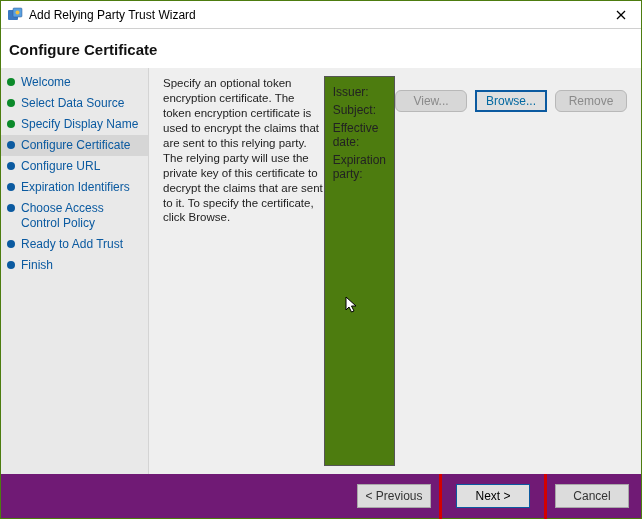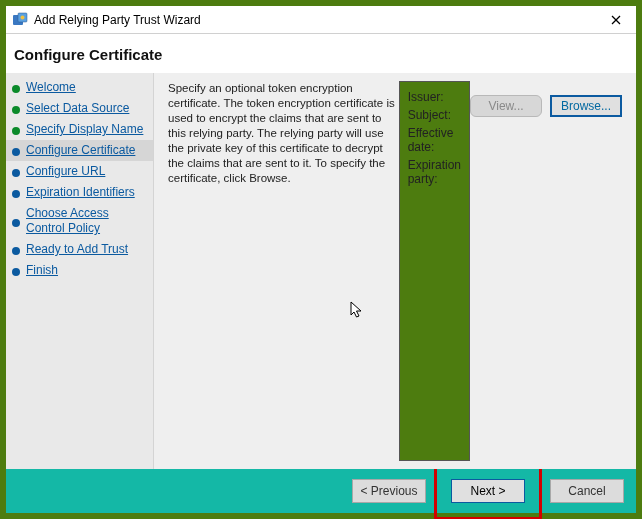--- a/index.html
+++ b/index.html
@@ -6,21 +6,21 @@
   body {
     margin: 0;
     font-family: "Segoe UI", Tahoma, sans-serif;
     font-size: 12px;
     background: #fff;
     color: #000;
   }
   .window {
     width: 642px;
     height: 519px;
-    border: 6px solid #4d7c0f;
+    border: 1px solid #4d7c0f;
     display: flex;
     flex-direction: column;
     background: #fff;
   }
   .titlebar {
     height: 28px;
     border-bottom: 1px solid #d0d0d0;
     display: flex;
     align-items: center;
     padding: 0 6px;
@@ -63,26 +63,25 @@
     padding-top: 4px;
   }
   .sidebar-header {
     font-weight: bold;
     font-size: 12px;
     padding: 4px 6px 6px 6px;
     color: #222;
   }
   .step {
     display: flex;
-    align-items: center;
+    align-items: flex-start;
     padding: 3px 6px 3px 6px;
     color: #0b5aa0;
     line-height: 1.25;
     cursor: default;
-    text-decoration: underline;
   }
   .step .bullet {
     width: 8px;
     height: 8px;
     border-radius: 50%;
     margin-top: 3px;
     margin-right: 6px;
     flex-shrink: 0;
   }
   .step.done .bullet { background: #0b8a2a; }
@@ -137,21 +136,21 @@
     cursor: default;
     border-radius: 6px;
   }
   .btn.default {
     border: 2px solid #0b5aa0;
     background: #e0e0e0;
     color: #0369a1;
   }
   .footer {
     height: 44px;
-    background: #14b8a6;
+    background: #701a75;
     display: flex;
     align-items: center;
     justify-content: flex-end;
     padding: 0 12px;
     gap: 8px;
   }
   .footer .btn {
     width: 74px;
     height: 24px;
     background: #dcdcdc;
@@ -258,20 +257,21 @@
         </div>
         <div class="cert-row">
           <span>Expiration party:</span>
           <span></span>
         </div>
       </div>
 
       <div class="btn-row">
         <div class="btn disabled">View...</div>
         <div class="btn default">Browse...</div>
+        <div class="btn disabled">Remove</div>
       </div>
 
       <span class="cursor-pointer">
         <svg width="14" height="20" viewBox="0 0 14 20">
           <path d="M1 1 L1 14 L4 11 L6.5 16 L9 15 L6.5 10 L11 10 Z" fill="#fff" stroke="#000" stroke-width="1"></path>
         </svg>
       </span>
     </div>
 
   </div>

